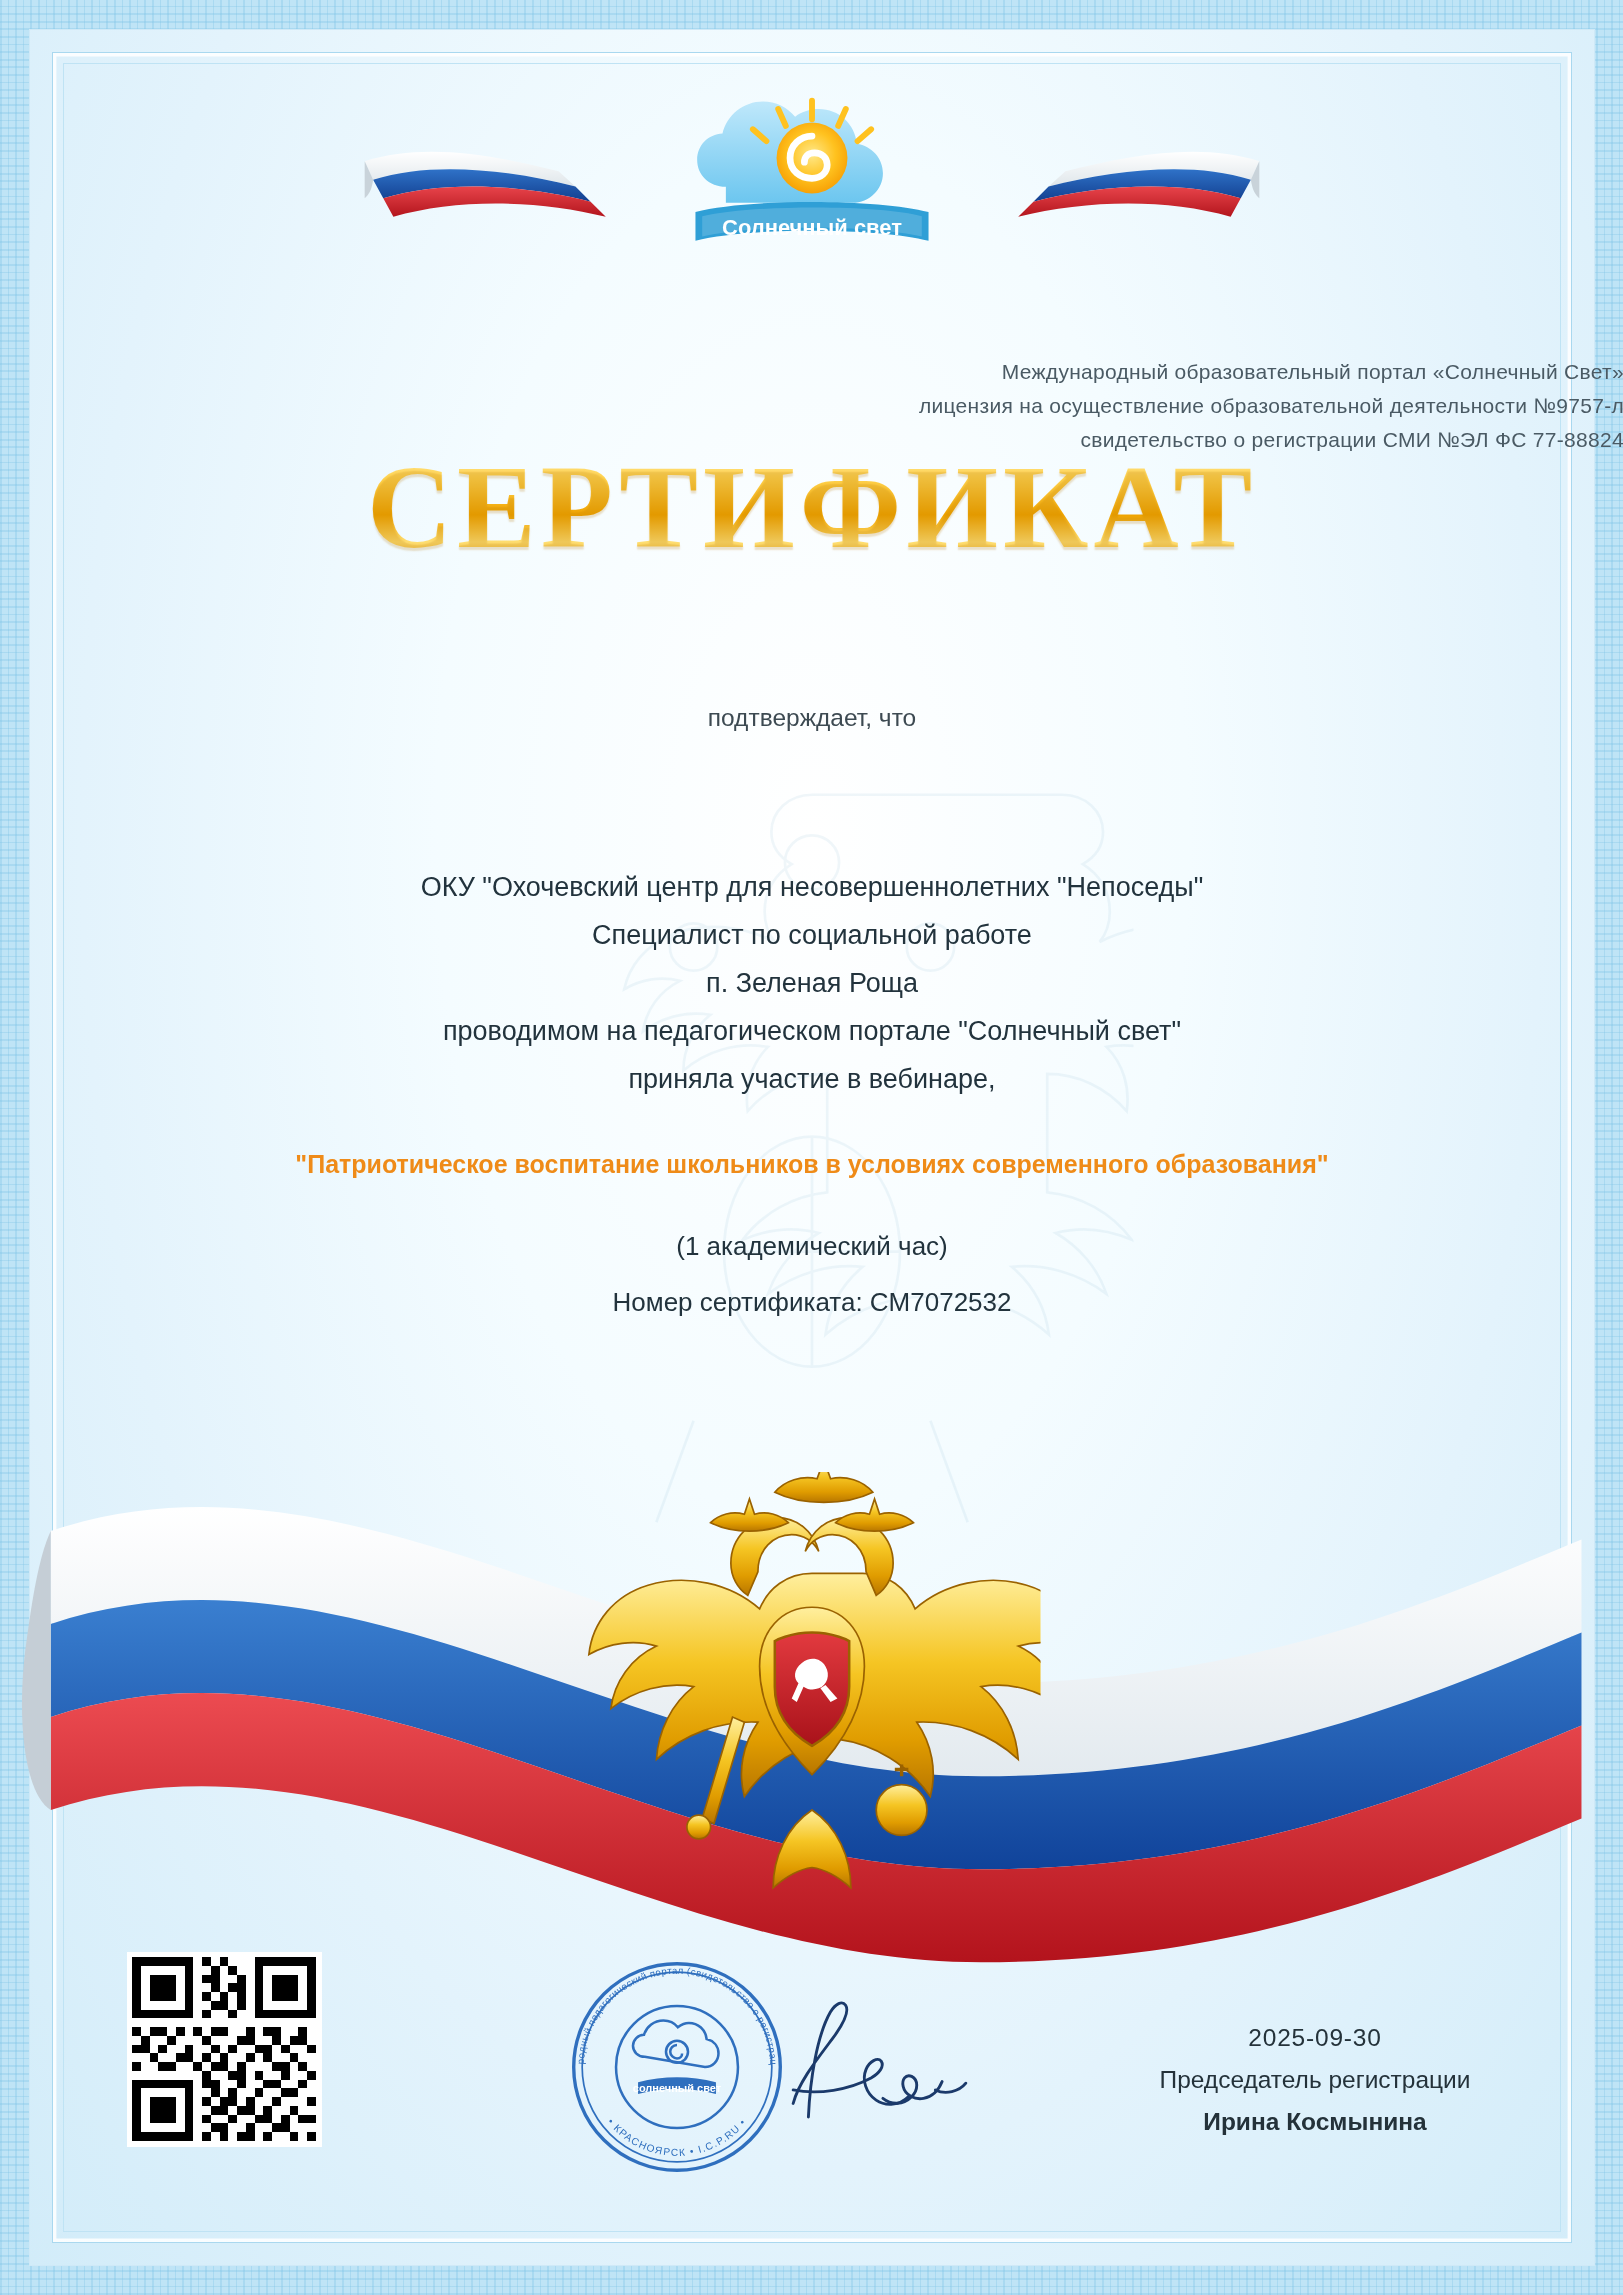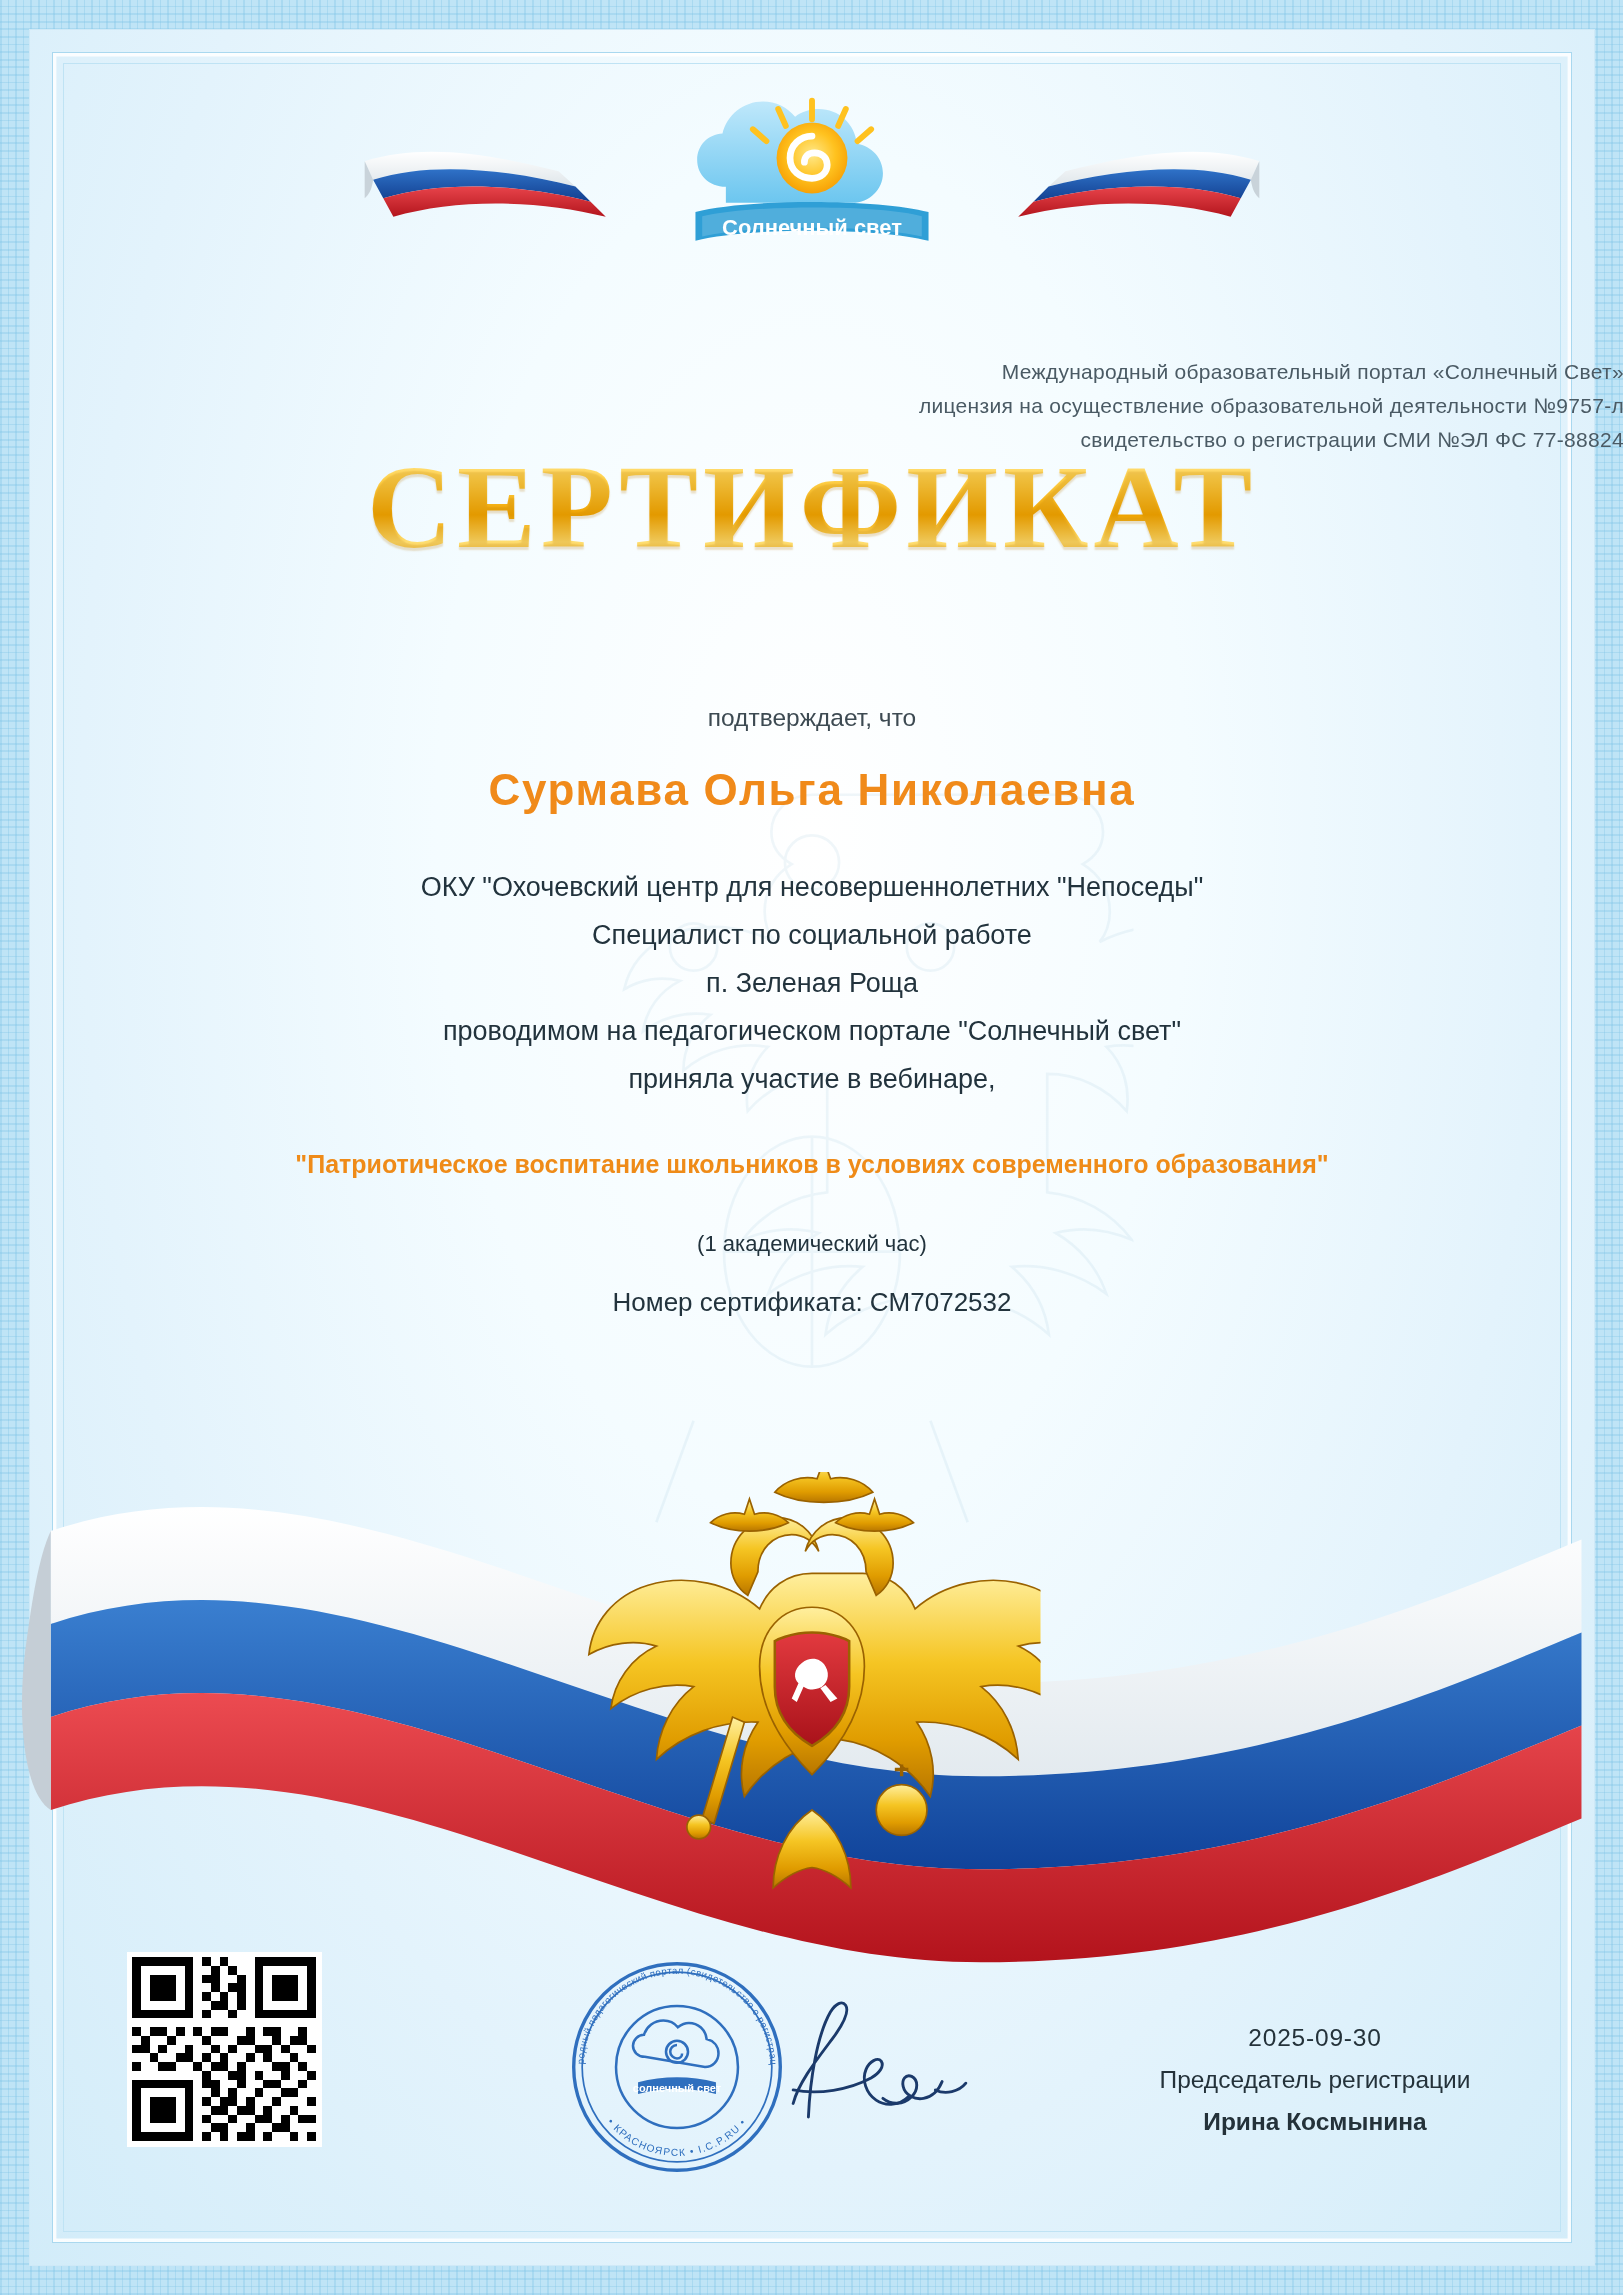--- a/index.html
+++ b/index.html
@@ -81,21 +81,21 @@
   .block-main{
     position:absolute;left:0;right:0;top:863px;text-align:center;
     color:#22333d;font-size:27px;line-height:48px;
   }
   .theme{
     position:absolute;left:0;right:0;top:1150px;text-align:center;
     color:#ef8b18;font-size:25px;font-weight:bold;
   }
   .hours{
     position:absolute;left:0;right:0;top:1231px;text-align:center;
-    color:#22333d;font-size:22px;
+    color:#22333d;font-size:26px;
   }
   .number{
     position:absolute;left:0;right:0;top:1287px;text-align:center;
     color:#22333d;font-size:26px;
   }
 
   
   .flag-ribbon{position:absolute;left:0;right:0;top:1438px;height:592px;}
   .eagle{position:absolute;left:50%;top:1472px;transform:translateX(-50%);width:457px;height:524px;}
 
@@ -213,21 +213,20 @@
 
     <div class="org-lines">
       <div>Международный образовательный портал «Солнечный Свет»</div>
       <div>лицензия на осуществление образовательной деятельности №9757-л</div>
       <div>свидетельство о регистрации СМИ №ЭЛ ФС 77-88824</div>
     </div>
 
     <div class="title">СЕРТИФИКАТ</div>
 
     <div class="confirm">подтверждает, что</div>
-    <div class="fio">Сурмава Ольга Николаевна</div>
 
     <div class="block-main">
       <div>ОКУ "Охочевский центр для несовершеннолетних "Непоседы"</div>
       <div>Специалист по социальной работе</div>
       <div>п. Зеленая Роща</div>
       <div>проводимом на педагогическом портале "Солнечный свет"</div>
       <div>приняла участие в вебинаре,</div>
     </div>
 
     <div class="theme">"Патриотическое воспитание школьников в условиях современного образования"</div>

